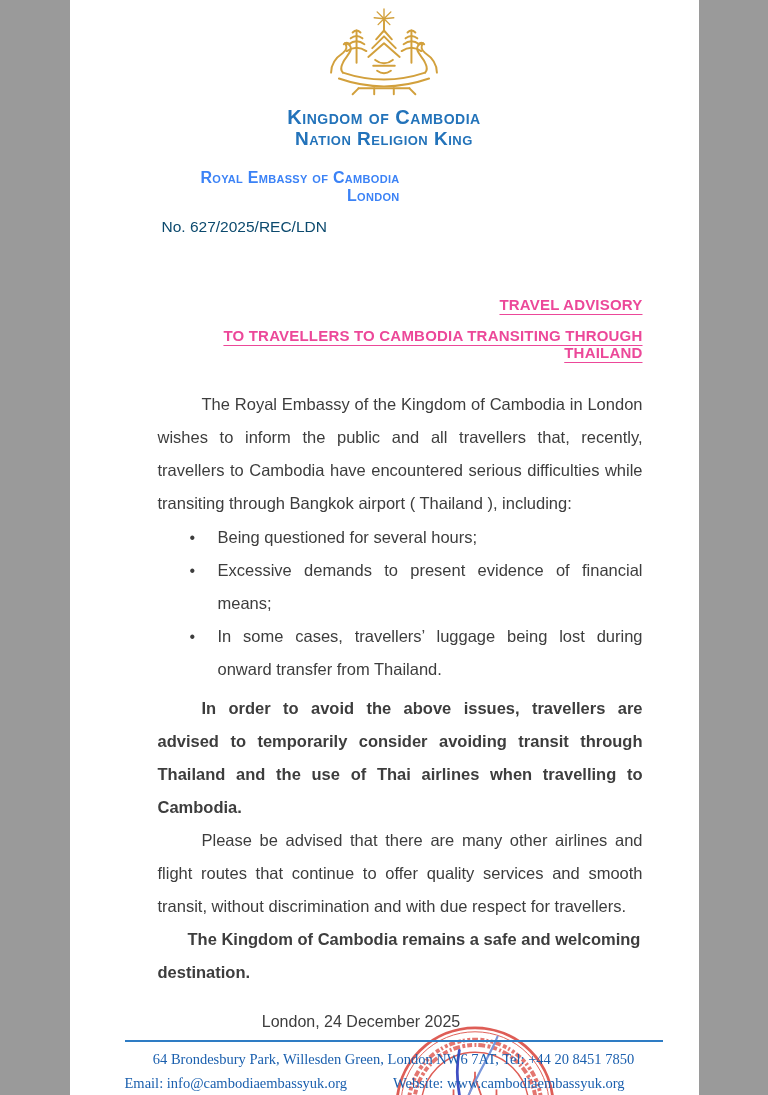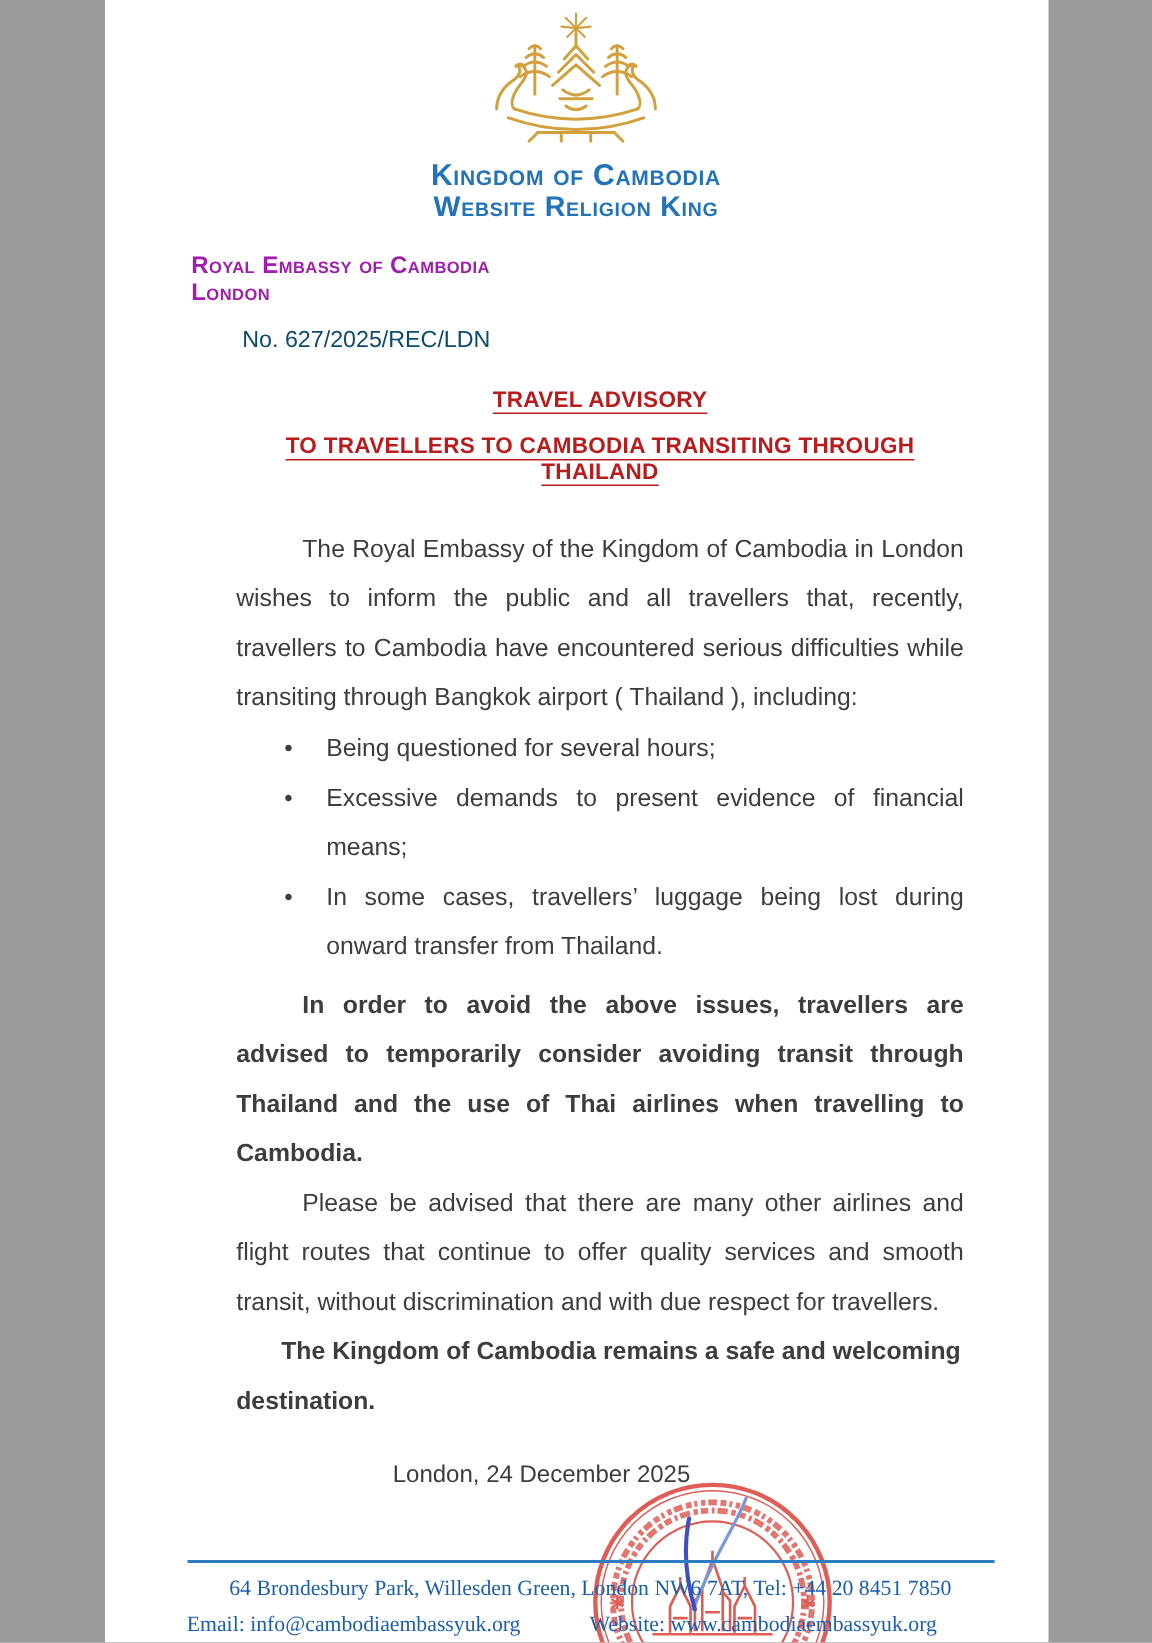--- a/index.html
+++ b/index.html
@@ -14,27 +14,27 @@
   .emblem{display:block; margin:0 auto;}
   .kingdom-line{
     font-variant:small-caps; font-weight:700; font-size:20px; line-height:22px;
     color:#2373BA; letter-spacing:.5px; margin-top:2px;
   }
   .motto-line{
     font-variant:small-caps; font-weight:700; font-size:19px; line-height:21px;
     color:#2373BA; letter-spacing:.5px;
   }
   .embassy-block{
-    margin:20px 0 0 58px; width:272px; text-align:left;
+    margin:20px 0 0 58px; width:272px; text-align:right;
     font-variant:small-caps; font-weight:700; font-size:16px; line-height:18px;
-    color:#a21caf; letter-spacing:.3px;
+    color:#3b82f6; letter-spacing:.3px;
   }
   .ref-no{margin:13px 0 0 92px; font-size:15.5px; color:#0c4a6e;}
   
-  .advisory{margin:22px 56px 0 88px; text-align:center; color:#b91c1c;}
+  .advisory{margin:60px 56px 0 88px; text-align:right; color:#ec4899;}
   .advisory .t1{font-size:15px; font-weight:700; letter-spacing:.2px;}
   .advisory .t2{font-size:15px; font-weight:700; letter-spacing:.2px; margin-top:14px;}
   .advisory span{text-decoration:underline; text-underline-offset:4px; text-decoration-thickness:1px;}
   
   .content{margin:27px 56px 0 88px; font-size:16.5px; line-height:33px; text-align:justify;}
   .content p{margin:0;}
   .p-indent{text-indent:44px;}
   ul.bullets{list-style:none; margin:1px 0 6px 0; padding:0;}
   ul.bullets li{position:relative; padding-left:60px; line-height:33px;}
   ul.bullets li::before{content:"•"; position:absolute; left:32px; top:0; font-size:16px;}
@@ -102,21 +102,21 @@
         <path d="M18,68 Q60,82 102,68"></path>
         <path d="M14,74 Q60,90 106,74"></path>
 
         <path d="M34,84 h52"></path>
         <path d="M34,84 l-6,6 M86,84 l6,6"></path>
         <line x1="50" y1="84" x2="50" y2="90"></line>
         <line x1="70" y1="84" x2="70" y2="90"></line>
       </g>
     </svg>
     <div class="kingdom-line">Kingdom of Cambodia</div>
-    <div class="motto-line">Website Religion King</div>
+    <div class="motto-line">Nation Religion King</div>
   </header>
 
   <div class="embassy-block">
     <div>Royal Embassy of Cambodia</div>
     <div>London</div>
   </div>
   <div class="ref-no">No. 627/2025/REC/LDN</div>
 
   <div class="advisory">
     <div class="t1"><span>TRAVEL ADVISORY</span></div>

